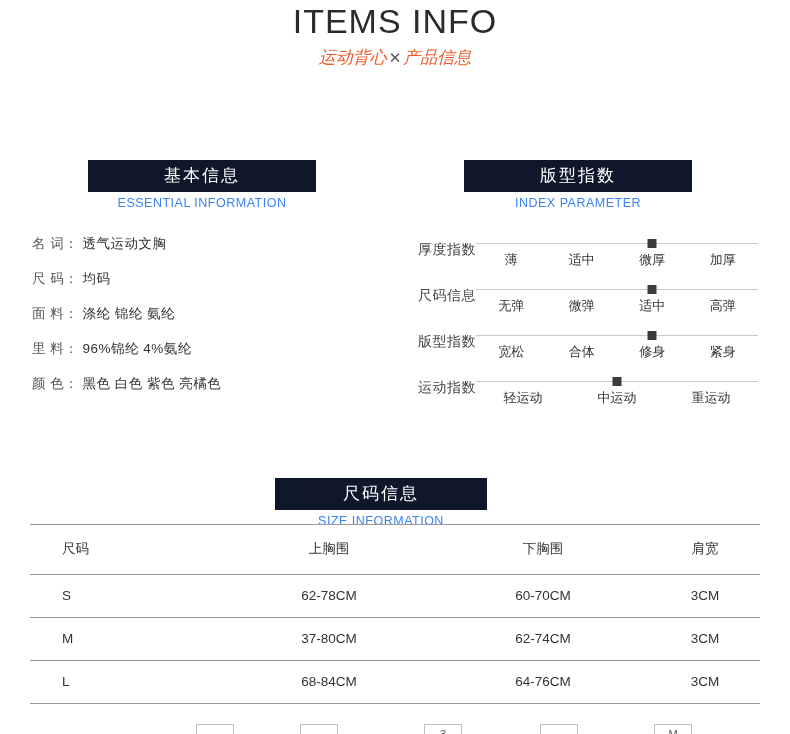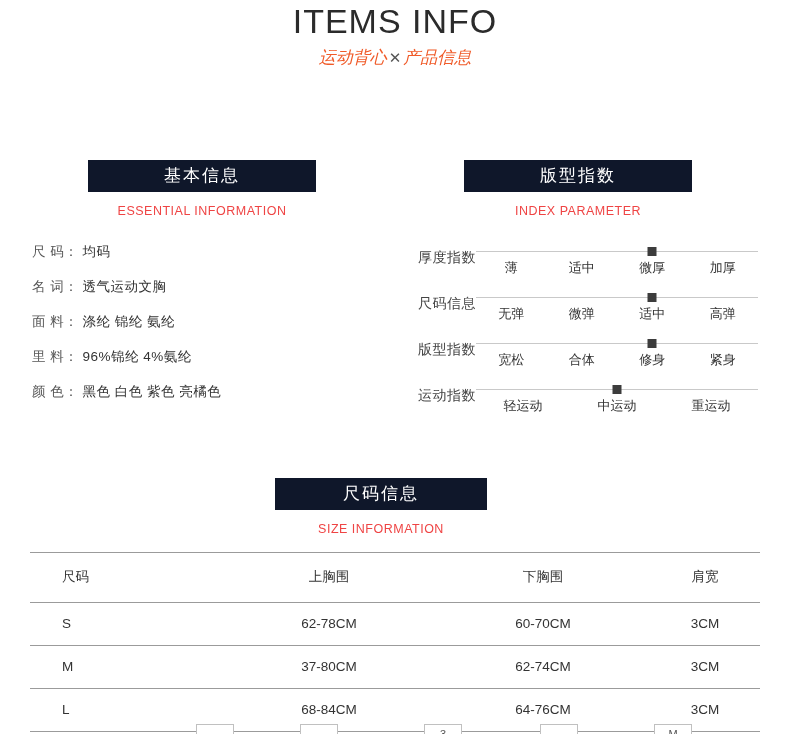--- a/index.html
+++ b/index.html
@@ -53,24 +53,24 @@
   }
   .sec-head .bar {
     background: #0f172a;
     color: #ffffff;
     font-size: 17px;
     padding: 4px 26px 5px 26px;
     display: inline-block;
     letter-spacing: 2px;
   }
   .sec-head .en {
-    color: #ef4444;
+    color: #3b82f6;
     font-size: 12.5px;
     letter-spacing: 0.5px;
-    margin-top: 12px;
+    margin-top: 4px;
   }
 
   
   .cols {
     position: absolute;
     top: 160px;
     left: 0;
     width: 790px;
   }
   .col-left {
@@ -161,21 +161,21 @@
     position: absolute;
     top: 478px;
     left: 0;
     width: 762px;
     text-align: center;
   }
   .size-sec .sec-head .bar { min-width: 160px; }
 
   .size-table {
     position: absolute;
-    top: 552px;
+    top: 524px;
     left: 30px;
     width: 730px;
     border-collapse: collapse;
     font-size: 13.5px;
     color: #333;
   }
   .size-table th, .size-table td {
     border-top: 1px solid #9b9b9b;
     border-bottom: 1px solid #9b9b9b;
     padding: 13px 0 14px 0;
@@ -225,26 +225,26 @@
 
 <div class="cols">
 
   <div class="col-left">
     <div class="sec-head">
       <div class="bar">基本信息</div>
       <div class="en">ESSENTIAL INFORMATION</div>
     </div>
     <div class="info-list">
       <div class="info-row">
+        <span class="k">名  词：</span>
+        <span class="v">透气运动文胸</span>
+      </div>
+      <div class="info-row">
         <span class="k">尺  码：</span>
         <span class="v">均码</span>
-      </div>
-      <div class="info-row">
-        <span class="k">名  词：</span>
-        <span class="v">透气运动文胸</span>
       </div>
       <div class="info-row">
         <span class="k">面  料：</span>
         <span class="v">涤纶 锦纶 氨纶</span>
       </div>
       <div class="info-row">
         <span class="k">里  料：</span>
         <span class="v">96%锦纶 4%氨纶</span>
       </div>
       <div class="info-row">

